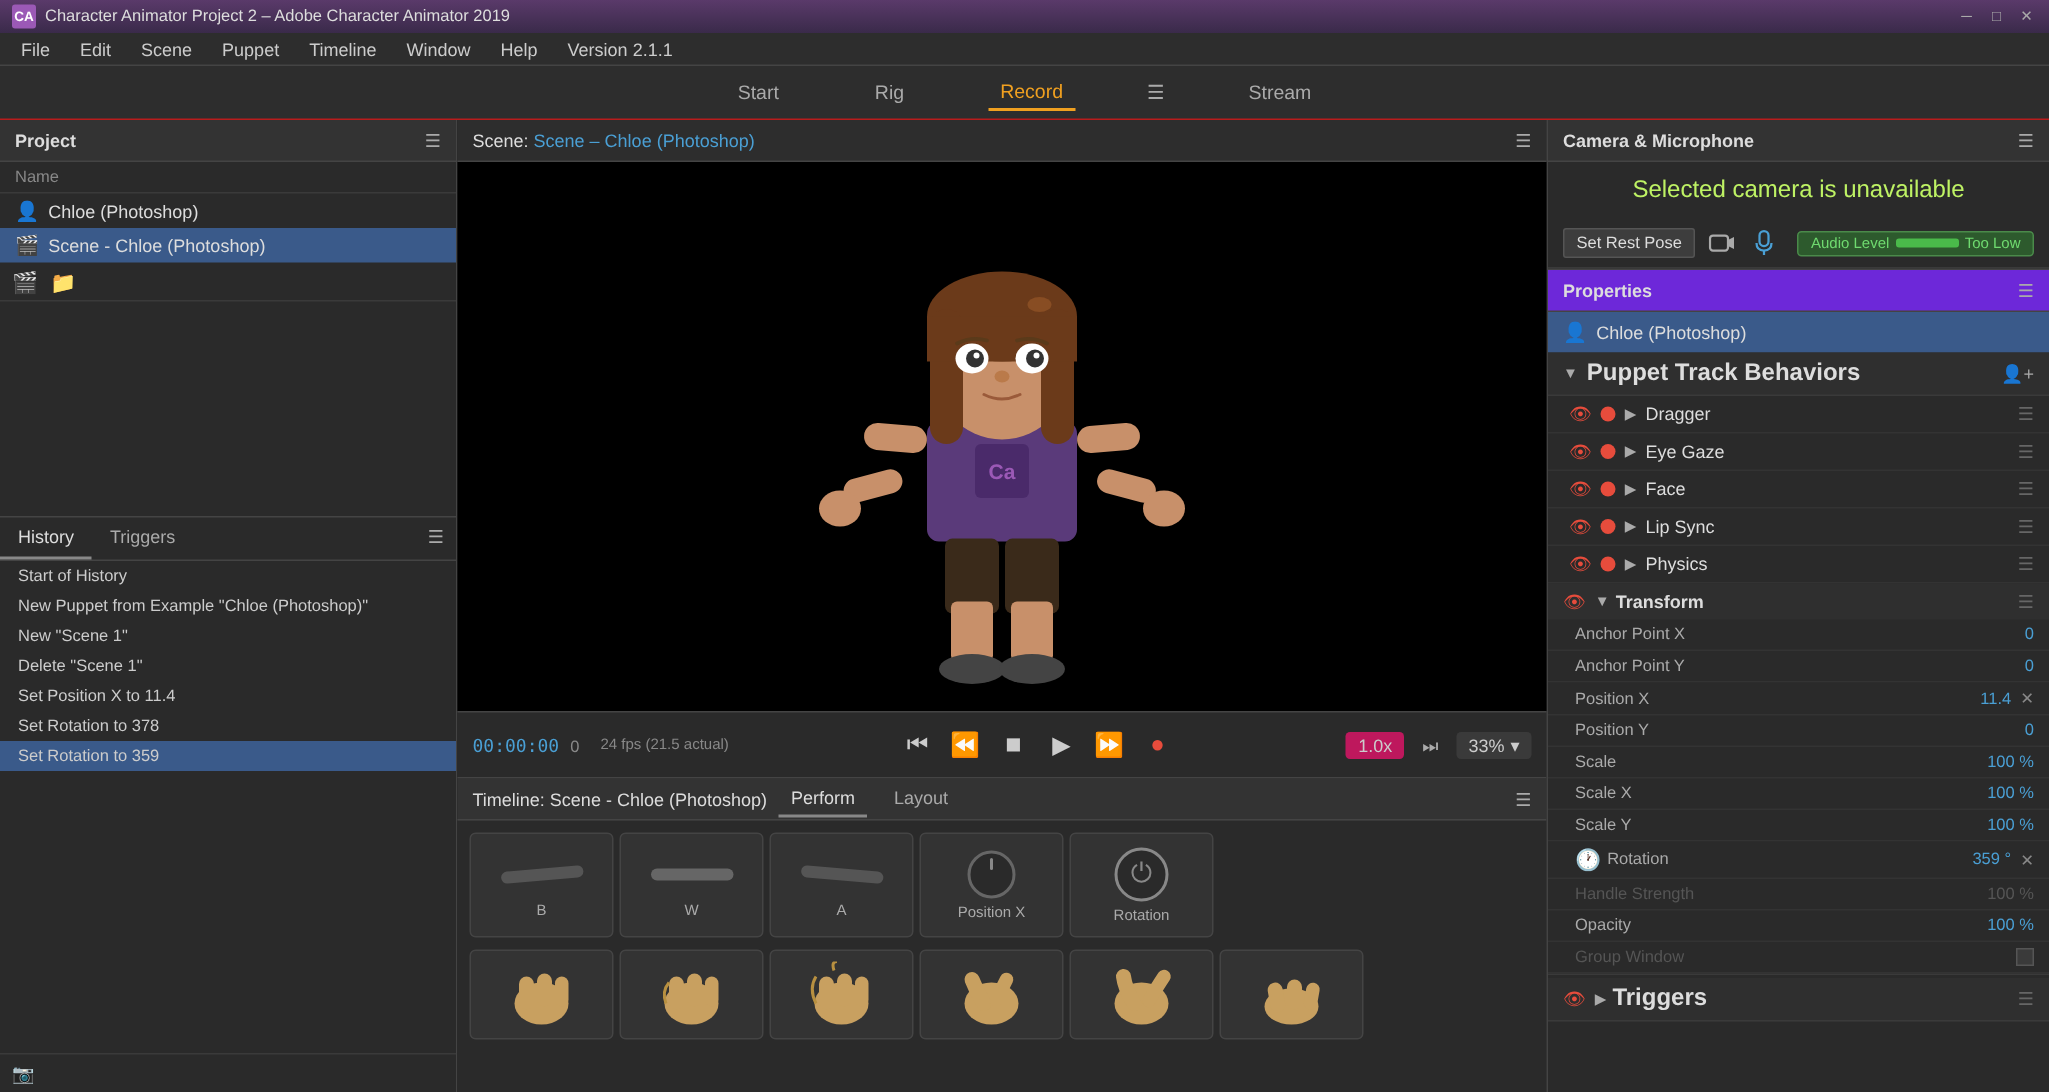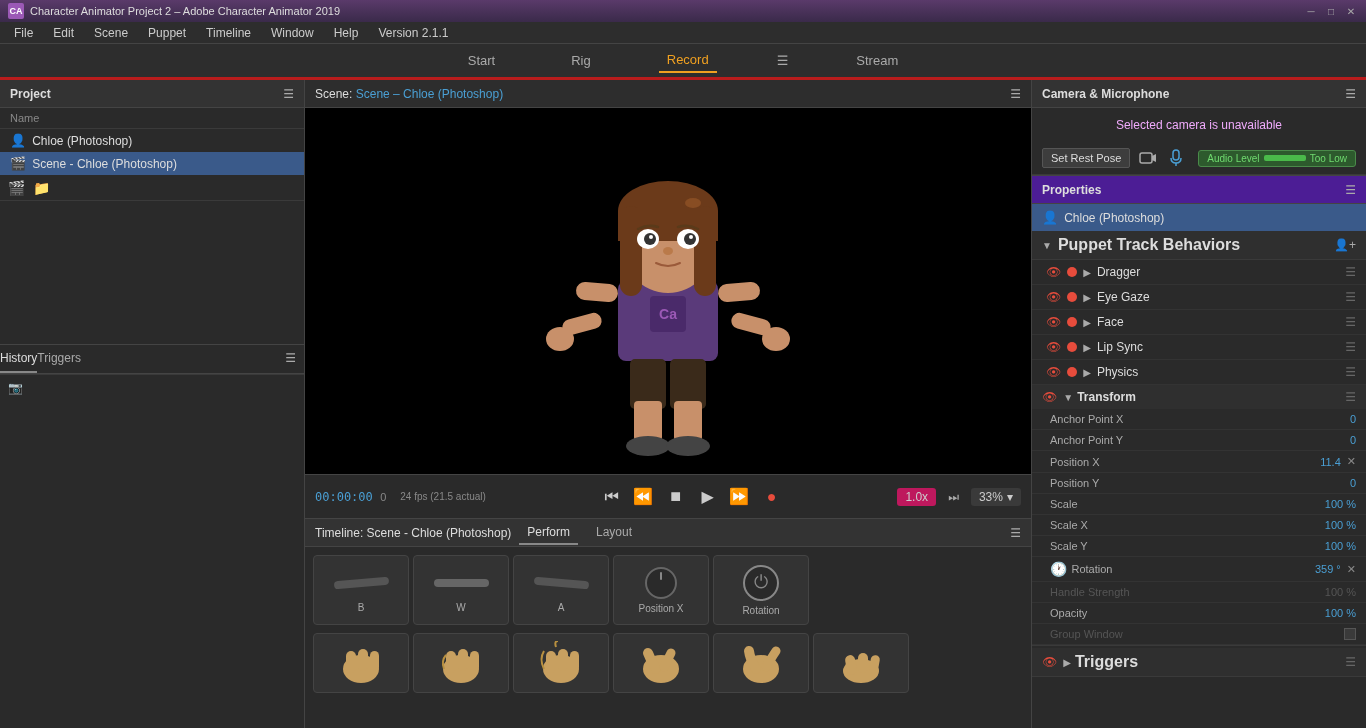--- a/index.html
+++ b/index.html
@@ -10,21 +10,21 @@
     #title-bar .app-icon { width: 16px; height: 16px; margin-right: 6px; background: #9b59b6; border-radius: 2px; display: flex; align-items: center; justify-content: center; font-size: 9px; color: white; font-weight: bold; }
     #title-bar .title-text { flex: 1; }
     #title-bar .win-controls { display: flex; gap: 6px; }
     #title-bar .win-btn { width: 14px; height: 14px; cursor: pointer; display: flex; align-items: center; justify-content: center; font-size: 10px; color: #aaa; }
 
     
     #menu-bar { height: 22px; background: #2d2d2d; display: flex; align-items: center; padding: 0 4px; border-bottom: 1px solid #444; }
     #menu-bar .menu-item { padding: 2px 10px; cursor: pointer; color: #ccc; font-size: 12px; }
 
     
-    #top-toolbar { height: 36px; background: #2d2d2d; display: flex; align-items: center; justify-content: center; gap: 60px; border-bottom: 3px solid #b91c1c; }
+    #top-toolbar { height: 36px; background: #2d2d2d; display: flex; align-items: center; justify-content: center; gap: 48px; border-bottom: 1px solid #b91c1c; }
     .toolbar-tab { color: #aaa; font-size: 13px; cursor: pointer; padding: 4px 8px; }
     .toolbar-tab.active { color: #f0a020; border-bottom: 2px solid #f0a020; }
     .toolbar-tab-icon { color: #aaa; font-size: 13px; }
 
     
     #main { display: flex; height: calc(728px - 22px - 22px - 36px); }
 
     
     #left-panel { width: 305px; background: #2a2a2a; display: flex; flex-direction: column; border-right: 1px solid #444; }
 
@@ -39,21 +39,21 @@
     .project-item .item-icon { font-size: 13px; }
     .project-item .item-name { color: #ddd; font-size: 12px; }
 
     
     .project-toolbar { height: 26px; display: flex; align-items: center; padding: 0 8px; gap: 8px; border-bottom: 1px solid #3a3a3a; }
     .project-toolbar .tb-icon { color: #aaa; cursor: pointer; font-size: 14px; }
 
     
     #history-panel { flex: 1; overflow: hidden; display: flex; flex-direction: column; }
     .history-tabs { display: flex; border-bottom: 1px solid #444; }
-    .history-tab { padding: 6px 0; cursor: pointer; color: #aaa; font-size: 12px; border-bottom: 2px solid transparent; }
+    .history-tab { padding: 6px 12px; cursor: pointer; color: #aaa; font-size: 12px; border-bottom: 2px solid transparent; }
     .history-tab.active { color: #ddd; border-bottom: 2px solid #888; }
     .history-list { flex: 1; overflow-y: auto; }
     .history-item { padding: 4px 12px; cursor: pointer; color: #ccc; font-size: 11px; }
     .history-item.selected { background: #3a5a8a; }
 
     
     .bottom-icons { height: 26px; display: flex; align-items: center; padding: 0 8px; border-top: 1px solid #3a3a3a; }
     .bottom-icons .bi { color: #aaa; font-size: 12px; cursor: pointer; margin-right: 4px; }
 
     
@@ -104,31 +104,31 @@
     .hand-item { width: 96px; height: 60px; background: #333; border-radius: 4px; display: flex; align-items: center; justify-content: center; cursor: pointer; border: 1px solid #444; }
 
     
     #right-panel { width: 335px; background: #2a2a2a; display: flex; flex-direction: column; border-left: 1px solid #444; overflow-y: auto; }
 
     
     #camera-panel { border-bottom: 1px solid #444; }
     .camera-header { height: 28px; background: #333; display: flex; align-items: center; padding: 0 10px; border-bottom: 1px solid #444; }
     .camera-title { color: #ddd; font-size: 12px; font-weight: 600; }
     .camera-menu { color: #aaa; margin-left: auto; cursor: pointer; }
-    .camera-unavailable { color: #f0abfc; font-size: 12px; text-align: center; padding: 10px; }
+    .camera-unavailable { color: #bef264; font-size: 16px; text-align: center; padding: 10px; }
     .camera-controls { display: flex; align-items: center; padding: 6px 10px; gap: 8px; border-bottom: 1px solid #3a3a3a; }
     .set-rest-pose-btn { background: #3d3d3d; border: 1px solid #555; color: #ddd; font-size: 11px; padding: 3px 8px; cursor: pointer; border-radius: 2px; }
     .cam-icon { width: 20px; height: 20px; cursor: pointer; color: #aaa; display: flex; align-items: center; justify-content: center; }
     .mic-icon { width: 20px; height: 20px; cursor: pointer; color: #aaa; display: flex; align-items: center; justify-content: center; }
     .audio-level { background: #2d5a2d; border: 1px solid #4a8a4a; border-radius: 3px; padding: 2px 8px; font-size: 10px; color: #6fda6f; margin-left: 4px; flex: 1; display: flex; align-items: center; gap: 4px; }
     .audio-bar { flex: 1; height: 6px; background: #4aba4a; border-radius: 2px; }
 
     
     #properties-panel { flex: 1; }
-    .prop-header { height: 28px; background: #4c1d95; display: flex; align-items: center; padding: 0 10px; border-bottom: 1px solid #444; }
+    .prop-header { height: 28px; background: #6d28d9; display: flex; align-items: center; padding: 0 10px; border-bottom: 1px solid #444; }
     .prop-title { color: #ddd; font-size: 12px; font-weight: 600; }
     .prop-menu { color: #aaa; margin-left: auto; cursor: pointer; }
     .puppet-name-row { display: flex; align-items: center; padding: 6px 10px; background: #3a5a8a; gap: 6px; }
     .puppet-icon { color: #9b8; font-size: 13px; }
     .puppet-name { color: #ddd; font-size: 12px; }
 
     
     .section-header { display: flex; align-items: center; padding: 5px 10px; background: #2f2f2f; border-bottom: 1px solid #3a3a3a; cursor: pointer; }
     .section-arrow { color: #aaa; margin-right: 6px; font-size: 10px; }
     .section-title { color: #ddd; font-size: 16px; font-weight: 600; flex: 1; }
@@ -218,20 +218,29 @@
         <span class="tb-icon">🎬</span>
         <span class="tb-icon">📁</span>
       </div>
     </div>
 
     <div id="history-panel">
       <div class="history-tabs">
         <div class="history-tab active">History</div>
         <div class="history-tab">Triggers</div>
         <span style="margin-left:auto;margin-right:8px;color:#aaa;cursor:pointer;font-size:12px;padding:6px 0;">☰</span>
+      </div>
+      <div class="history-list">
+        <div class="history-item">Start of History</div>
+        <div class="history-item">New Puppet from Example "Chloe (Photoshop)"</div>
+        <div class="history-item">New "Scene 1"</div>
+        <div class="history-item">Delete "Scene 1"</div>
+        <div class="history-item">Set Position X to 11.4</div>
+        <div class="history-item">Set Rotation to 378</div>
+        <div class="history-item selected">Set Rotation to 359</div>
       </div>
       <div class="bottom-icons">
         <span class="bi">📷</span>
       </div>
     </div>
 
   </div>
 
   <div id="center-panel">
 

